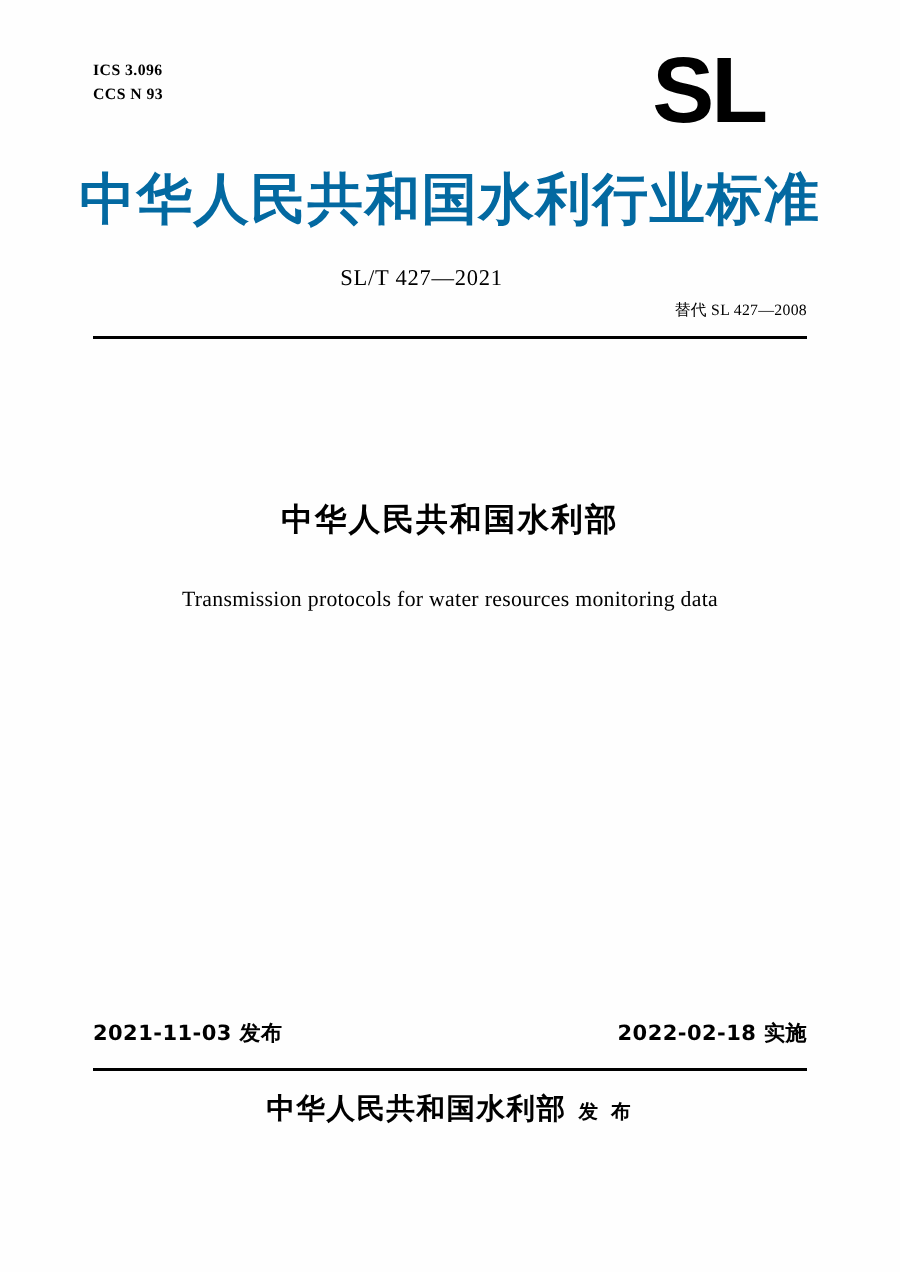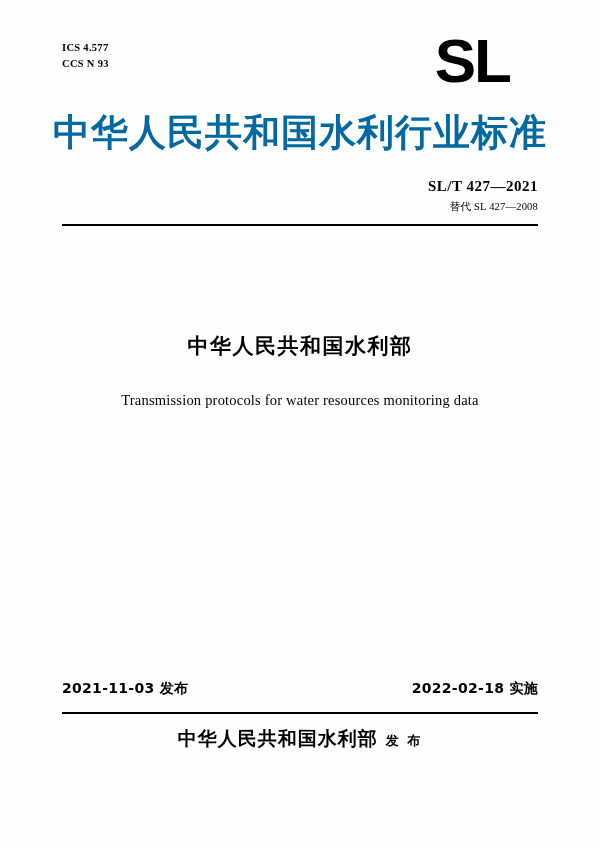--- a/index.html
+++ b/index.html
@@ -66,25 +66,25 @@
     font-size: 37px;
     letter-spacing: 1px;
     color: #0369a1;
     white-space: nowrap;
   }
 
   
   .std-number {
     position: absolute;
     top: 178px;
-    left: 0;
+    left: 12px;
     width: 538px;
-    text-align: right;
-    font-family: "Liberation Serif", serif;
-    font-weight: bold;
+    text-align: center;
+    font-family: "Liberation Serif", serif;
+    font-weight: normal;
     font-size: 15px;
     letter-spacing: 0.5px;
   }
   .std-replace {
     position: absolute;
     top: 200px;
     left: 0;
     width: 538px;
     text-align: right;
     font-family: "Liberation Serif", serif;
@@ -166,21 +166,21 @@
     font-weight: bold;
   }
 </style>
 </head>
 <body>
 
 <div class="page">
 
   <div class="header-row">
     <div class="ics-block">
-      <div>ICS 4.577</div>
+      <div>ICS 3.096</div>
       <div>CCS N 93</div>
     </div>
     <div class="sl-logo">SL</div>
   </div>
 
   <div class="std-title">中华人民共和国水利行业标准</div>
 
   <div class="std-number">SL/T 427—2021</div>
   <div class="std-replace">替代 SL 427—2008</div>
 

